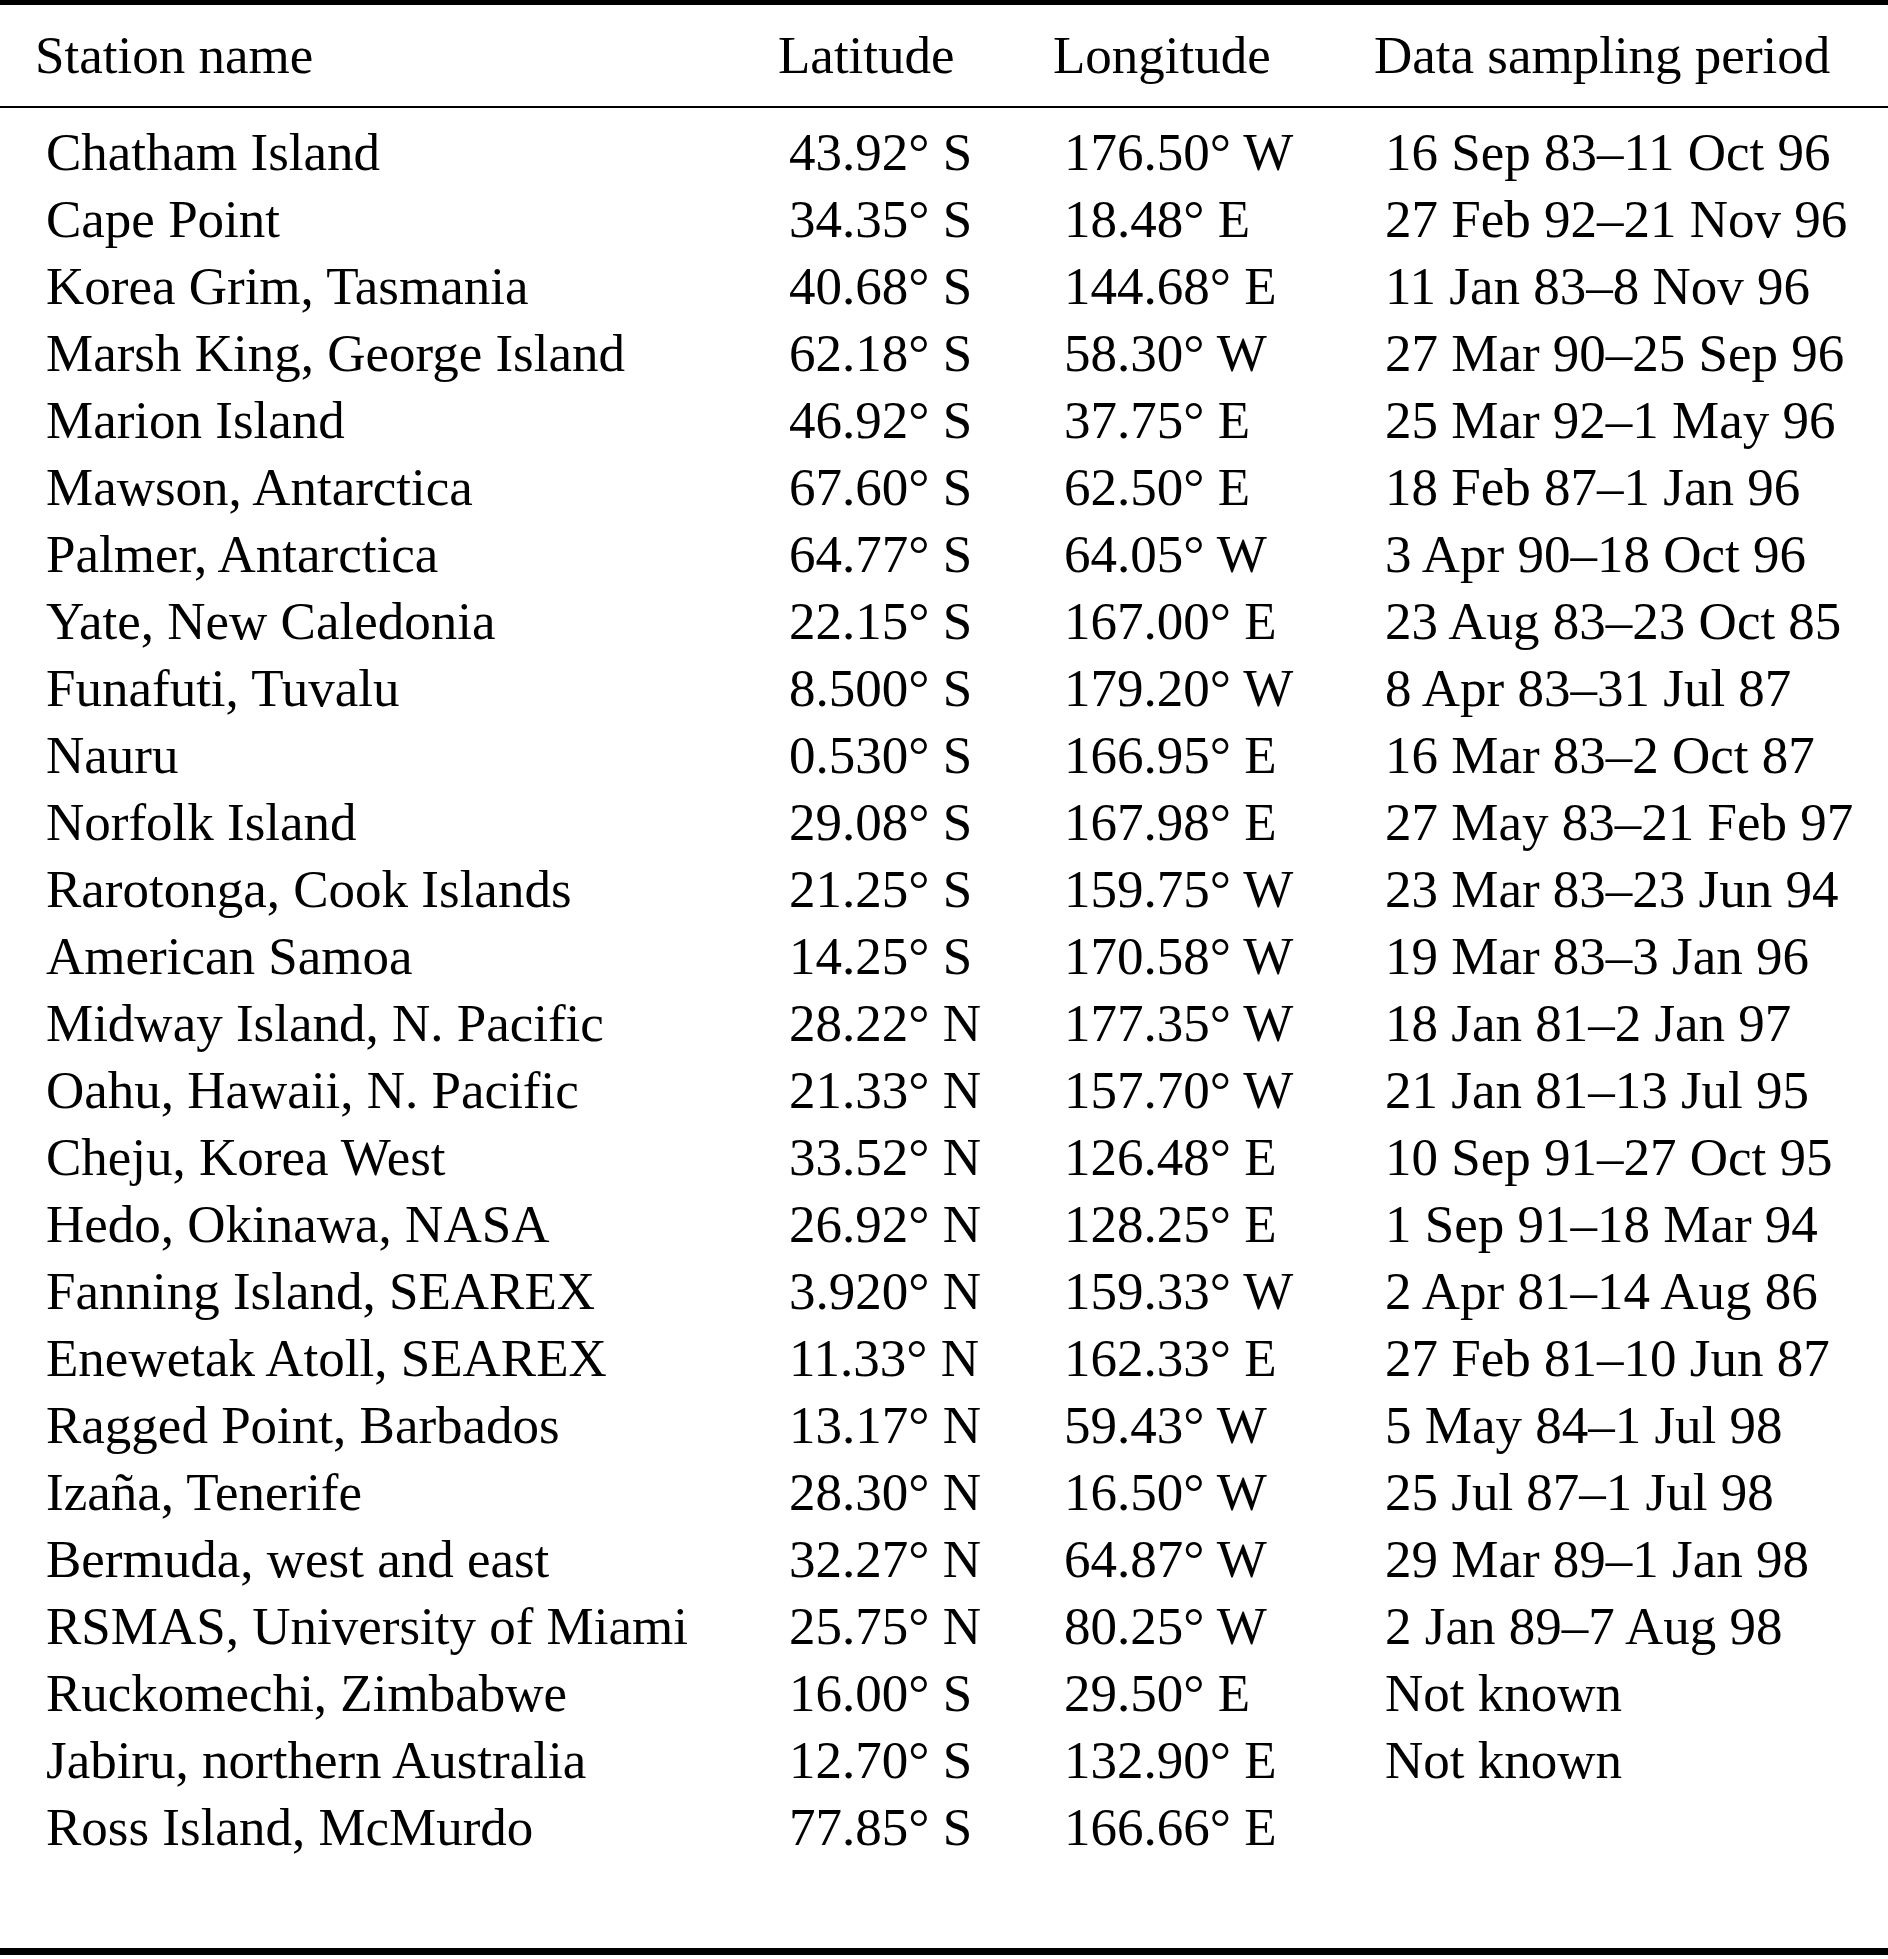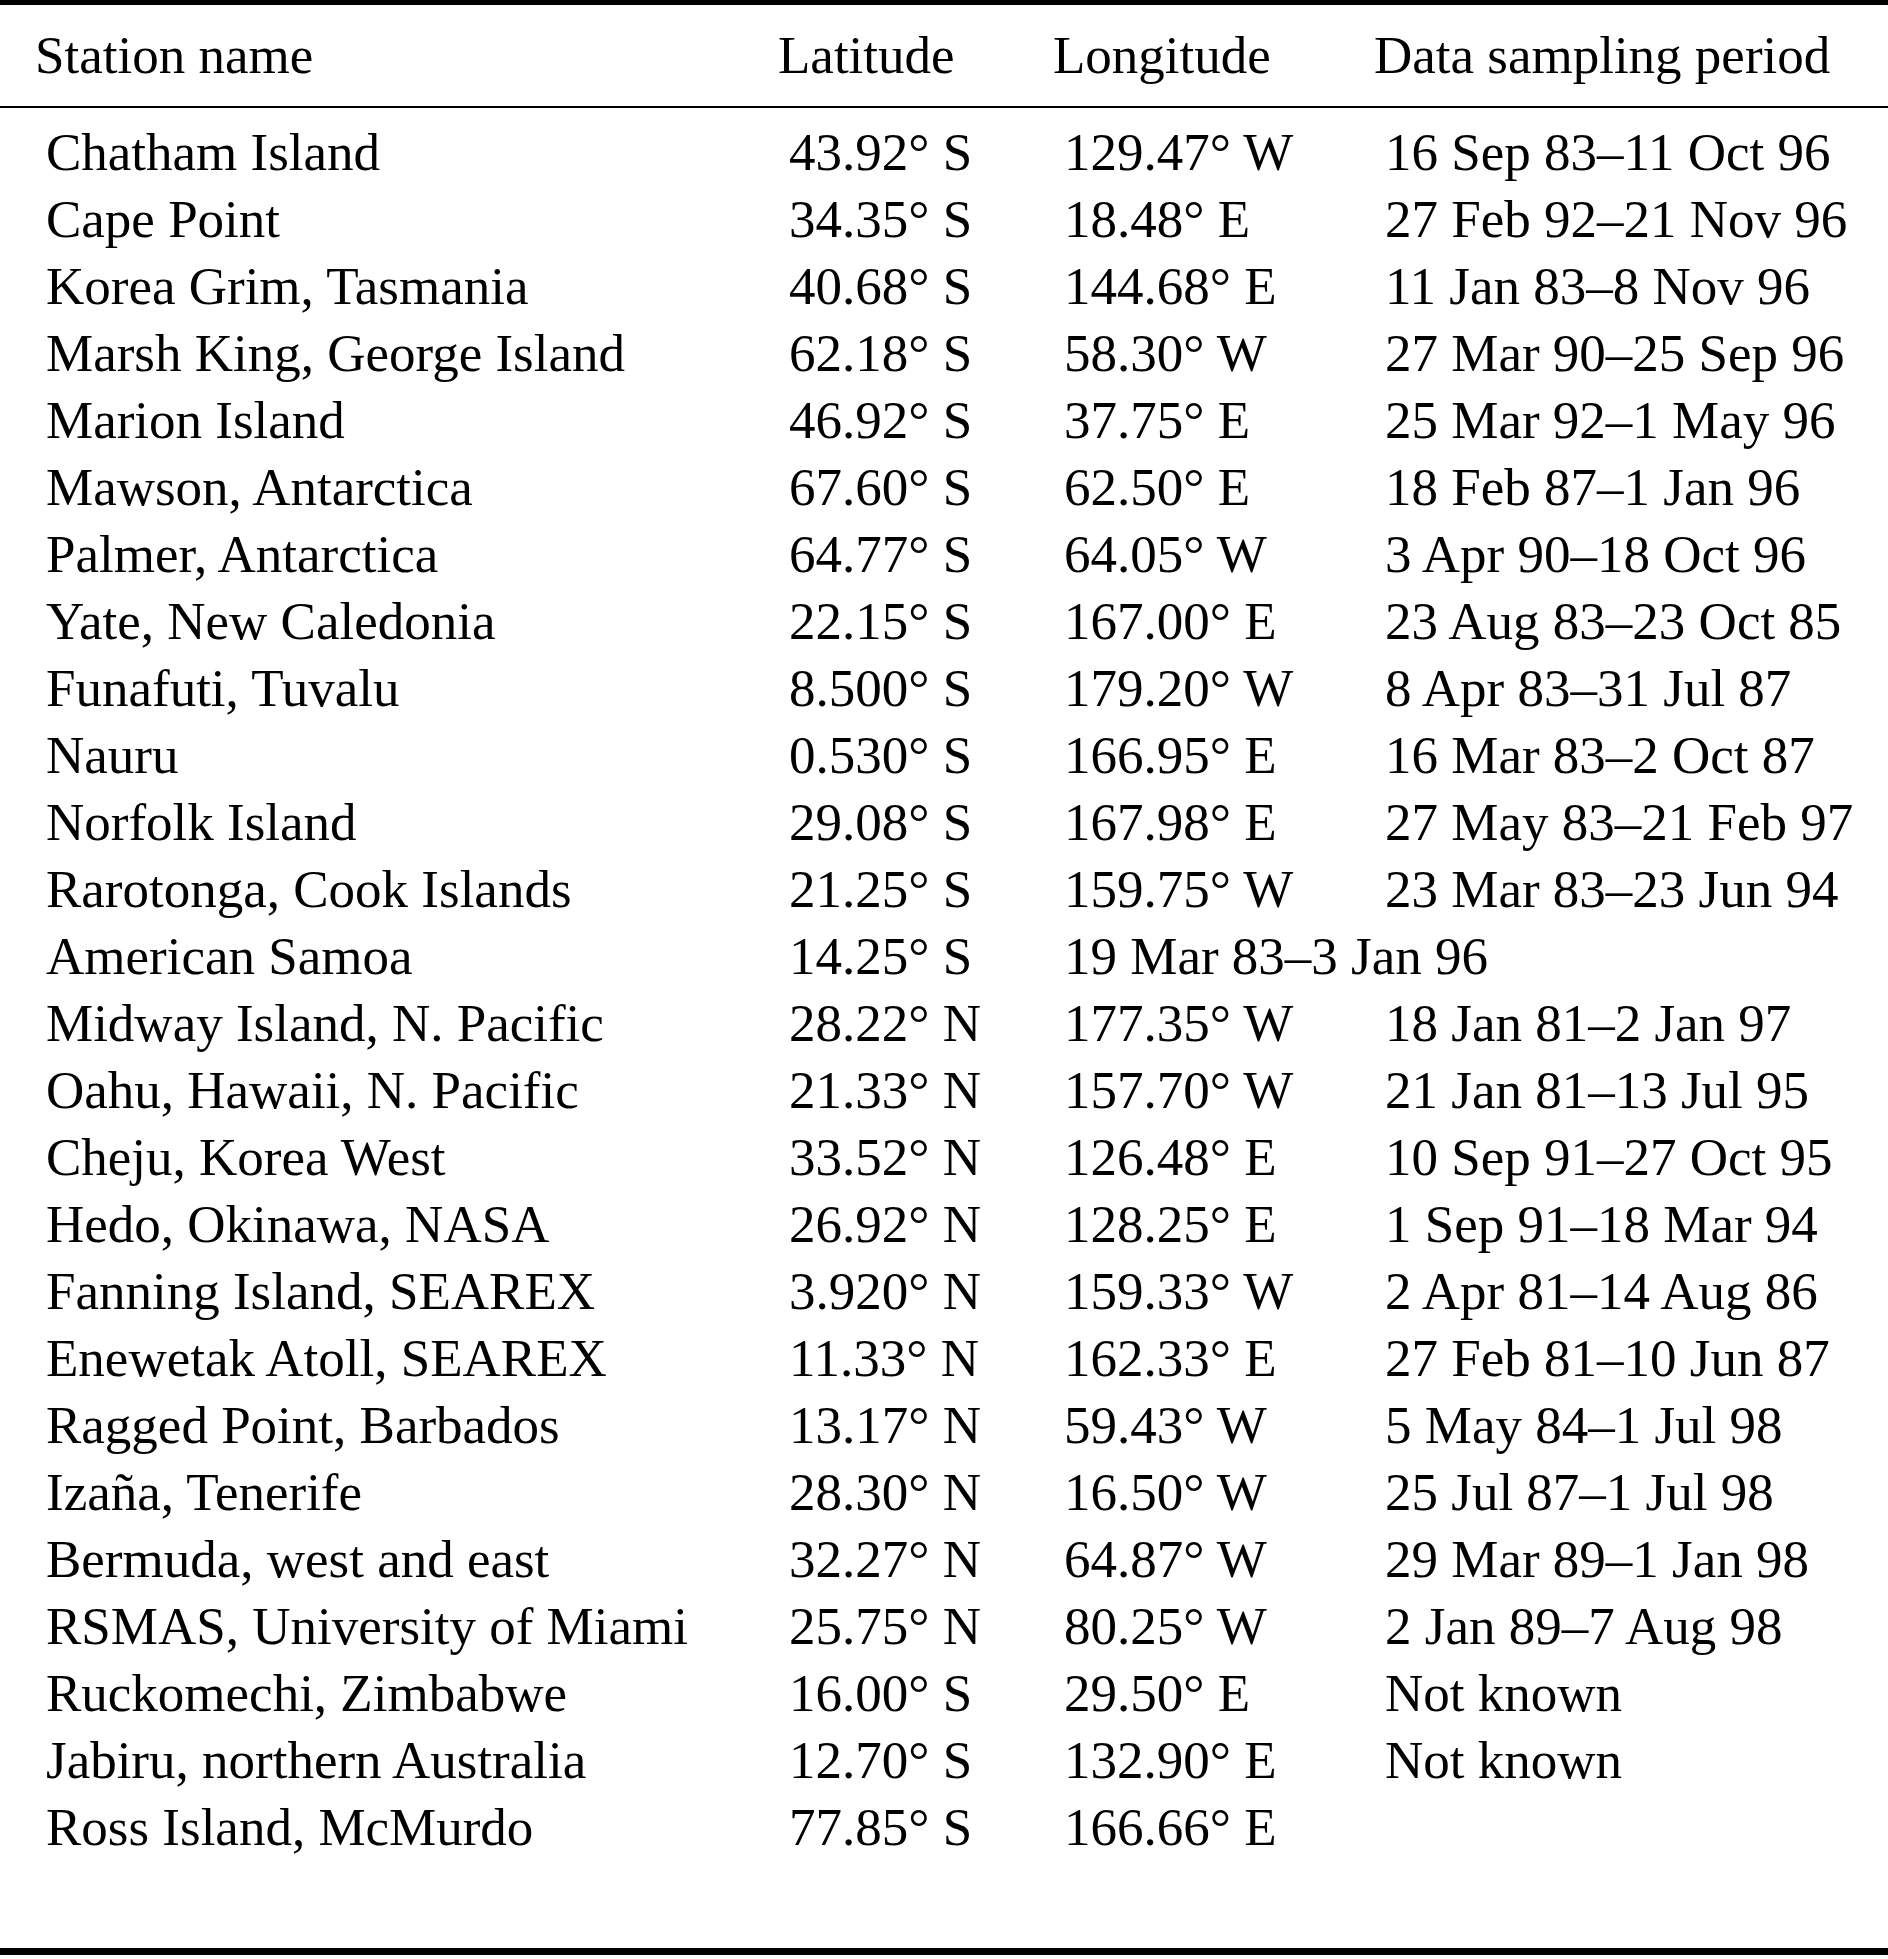--- a/index.html
+++ b/index.html
@@ -64,21 +64,21 @@
     <div class="cell c3">Longitude</div>
     <div class="cell c4">Data sampling period</div>
   </div>
 
   <div class="rule rule-mid"></div>
 
   <div class="tbody">
       <div class="grid-row data-row">
     <div class="cell c1">Chatham Island</div>
     <div class="cell c2">43.92° S</div>
-    <div class="cell c3">129.47° W</div>
+    <div class="cell c3">176.50° W</div>
     <div class="cell c4">16 Sep 83–11 Oct 96</div>
   </div>
       <div class="grid-row data-row">
     <div class="cell c1">Cape Point</div>
     <div class="cell c2">34.35° S</div>
     <div class="cell c3">18.48° E</div>
     <div class="cell c4">27 Feb 92–21 Nov 96</div>
   </div>
       <div class="grid-row data-row">
     <div class="cell c1">Korea Grim, Tasmania</div>
@@ -136,20 +136,21 @@
   </div>
       <div class="grid-row data-row">
     <div class="cell c1">Rarotonga, Cook Islands</div>
     <div class="cell c2">21.25° S</div>
     <div class="cell c3">159.75° W</div>
     <div class="cell c4">23 Mar 83–23 Jun 94</div>
   </div>
       <div class="grid-row data-row">
     <div class="cell c1">American Samoa</div>
     <div class="cell c2">14.25° S</div>
+    <div class="cell c3">170.58° W</div>
     <div class="cell c4">19 Mar 83–3 Jan 96</div>
   </div>
       <div class="grid-row data-row">
     <div class="cell c1">Midway Island, N. Pacific</div>
     <div class="cell c2">28.22° N</div>
     <div class="cell c3">177.35° W</div>
     <div class="cell c4">18 Jan 81–2 Jan 97</div>
   </div>
       <div class="grid-row data-row">
     <div class="cell c1">Oahu, Hawaii, N. Pacific</div>

